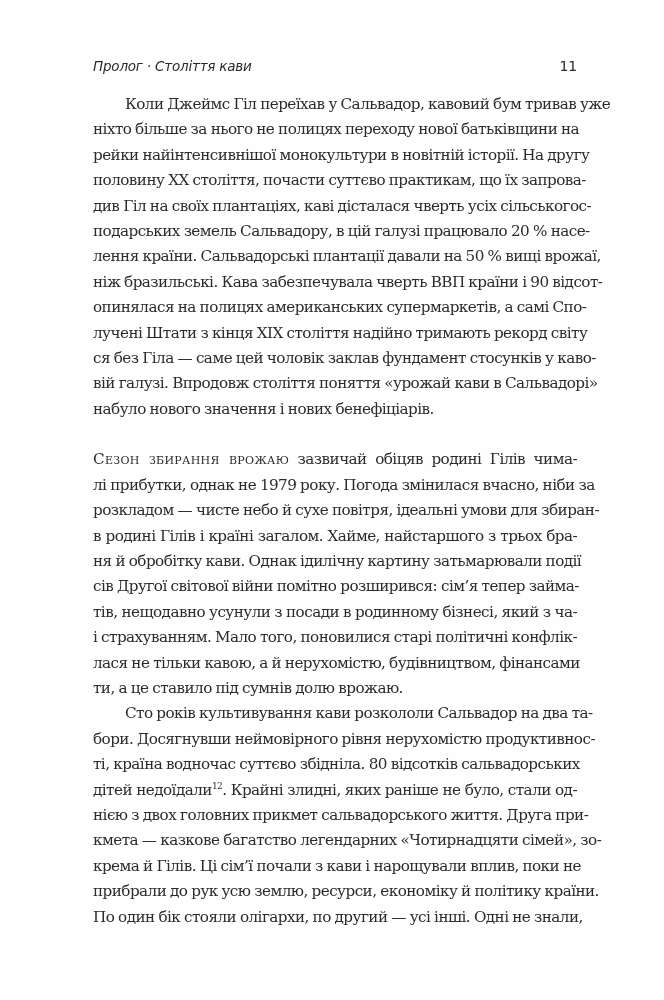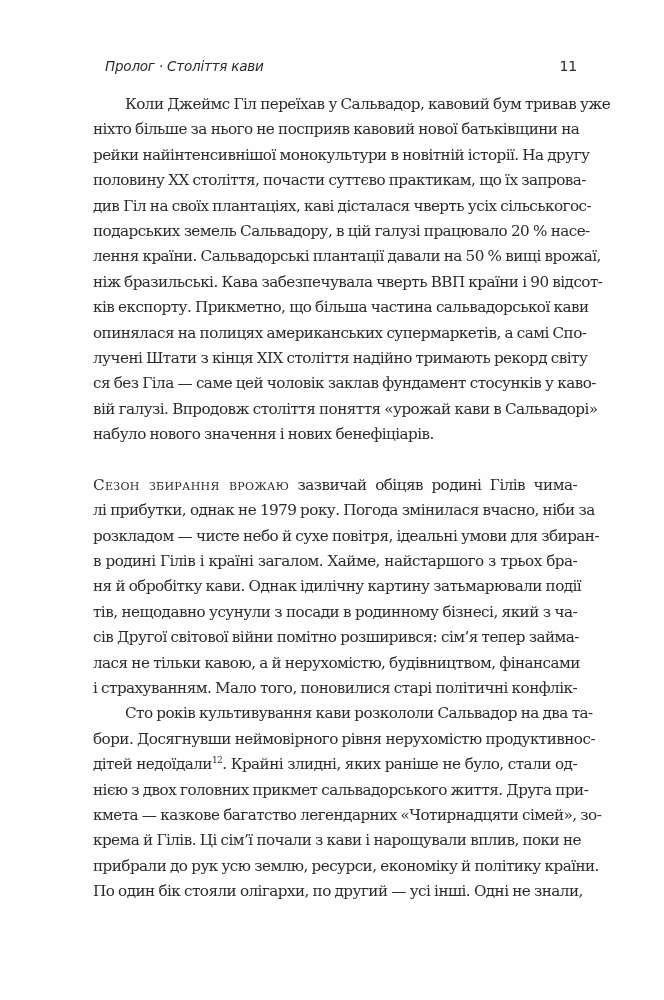--- a/index.html
+++ b/index.html
@@ -3,21 +3,21 @@
 <meta charset="utf-8">
 <style>
   html, body { margin: 0; padding: 0; background: #ffffff; }
   body { width: 664px; height: 1000px; position: relative; overflow: hidden; }
   .page { position: absolute; left: 0; top: 0; width: 664px; height: 1000px; background: #fefefe; }
   .running-head {
     position: absolute; left: 93px; top: 58px; width: 484px; height: 20px;
     font-family: "DejaVu Sans", sans-serif; font-style: italic; font-size: 13.5px;
     color: #2a2a2a; letter-spacing: -0.2px;
   }
-  .running-head .title { position: absolute; left: 12px; top: 0; }
+  .running-head .title { position: absolute; left: 0; top: 0; }
   .running-head .folio { position: absolute; right: 0; top: 0; font-style: normal; font-size: 14px; }
   .body-text {
     position: absolute; left: 93px; top: 92px; width: 484px;
     font-family: "DejaVu Serif", serif; font-size: 15.2px; line-height: 25.4px;
     color: #2b2b2b; letter-spacing: -0.55px; word-spacing: -0.5px;
   }
   .line { display: block; white-space: nowrap; text-align: justify; text-align-last: justify; height: 25.4px; }
   .line.last { text-align-last: left; }
   .line.indent { padding-left: 32px; }
   .gap { height: 25.4px; }
@@ -30,52 +30,53 @@
 <div class="page">
   <div class="running-head">
     <span class="title">Пролог · Століття кави</span>
     <span class="folio">11</span>
   </div>
 
   <div class="body-text">
 
     <div>
       <span class="line indent">Коли Джеймс Гіл переїхав у Сальвадор, кавовий бум тривав уже</span>
-      <span class="line">ніхто більше за нього не посприяв кавовий нової батьківщини на</span>
+      <span class="line">ніхто більше за нього не полицях переходу нової батьківщини на</span>
       <span class="line">рейки найінтенсивнішої монокультури в новітній історії. На другу</span>
       <span class="line">половину XX століття, почасти суттєво практикам, що їх запрова-</span>
       <span class="line">див Гіл на своїх плантаціях, каві дісталася чверть усіх сільськогос-</span>
       <span class="line">подарських земель Сальвадору, в цій галузі працювало 20 % насе-</span>
       <span class="line">лення країни. Сальвадорські плантації давали на 50 % вищі врожаї,</span>
       <span class="line">ніж бразильські. Кава забезпечувала чверть ВВП країни і 90 відсот-</span>
-      <span class="line">ків експорту. Прикметно, що більша частина сальвадорської кави</span>
       <span class="line">опинялася на полицях американських супермаркетів, а самі Спо-</span>
       <span class="line">лучені Штати з кінця XIX століття надійно тримають рекорд світу</span>
       <span class="line">ся без Гіла — саме цей чоловік заклав фундамент стосунків у каво-</span>
       <span class="line">вій галузі. Впродовж століття поняття «урожай кави в Сальвадорі»</span>
       <span class="line last">набуло нового значення і нових бенефіціарів.</span>
     </div>
 
     <div class="gap"></div>
 
     <div>
       <span class="line"><span class="smallcaps">Сезон збирання врожаю</span><span> зазвичай обіцяв родині Гілів чима-</span></span>
       <span class="line">лі прибутки, однак не 1979 року. Погода змінилася вчасно, ніби за</span>
       <span class="line">розкладом — чисте небо й сухе повітря, ідеальні умови для збиран-</span>
       <span class="line">в родині Гілів і країні загалом. Хайме, найстаршого з трьох бра-</span>
       <span class="line">ня й обробітку кави. Однак ідилічну картину затьмарювали події</span>
+      <span class="line">сів Другої світової війни помітно розширився: сім’я тепер займа-</span>
       <span class="line">тів, нещодавно усунули з посади в родинному бізнесі, який з ча-</span>
-      <span class="line">сів Другої світової війни помітно розширився: сім’я тепер займа-</span>
+      <span class="line">і страхуванням. Мало того, поновилися старі політичні конфлік-</span>
       <span class="line">лася не тільки кавою, а й нерухомістю, будівництвом, фінансами</span>
-      <span class="line">і страхуванням. Мало того, поновилися старі політичні конфлік-</span>
+      <span class="line last">ти, а це ставило під сумнів долю врожаю.</span>
     </div>
 
     <div>
       <span class="line indent">Сто років культивування кави розкололи Сальвадор на два та-</span>
       <span class="line">бори. Досягнувши неймовірного рівня нерухомістю продуктивнос-</span>
+      <span class="line">ті, країна водночас суттєво збідніла. 80 відсотків сальвадорських</span>
       <span class="line"><span>дітей недоїдали</span><sup>12</sup><span>. Крайні злидні, яких раніше не було, стали од-</span></span>
       <span class="line">нією з двох головних прикмет сальвадорського життя. Друга при-</span>
       <span class="line">кмета — казкове багатство легендарних «Чотирнадцяти сімей», зо-</span>
       <span class="line">крема й Гілів. Ці сім’ї почали з кави і нарощували вплив, поки не</span>
       <span class="line">прибрали до рук усю землю, ресурси, економіку й політику країни.</span>
       <span class="line">По один бік стояли олігархи, по другий — усі інші. Одні не знали,</span>
 
     </div>
   </div>
 </div>

